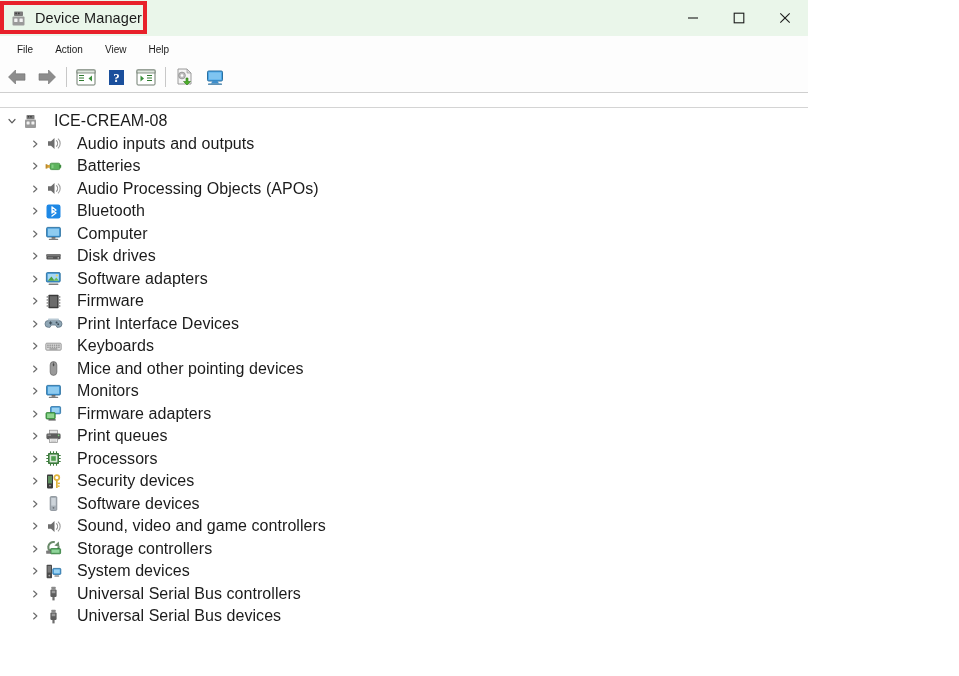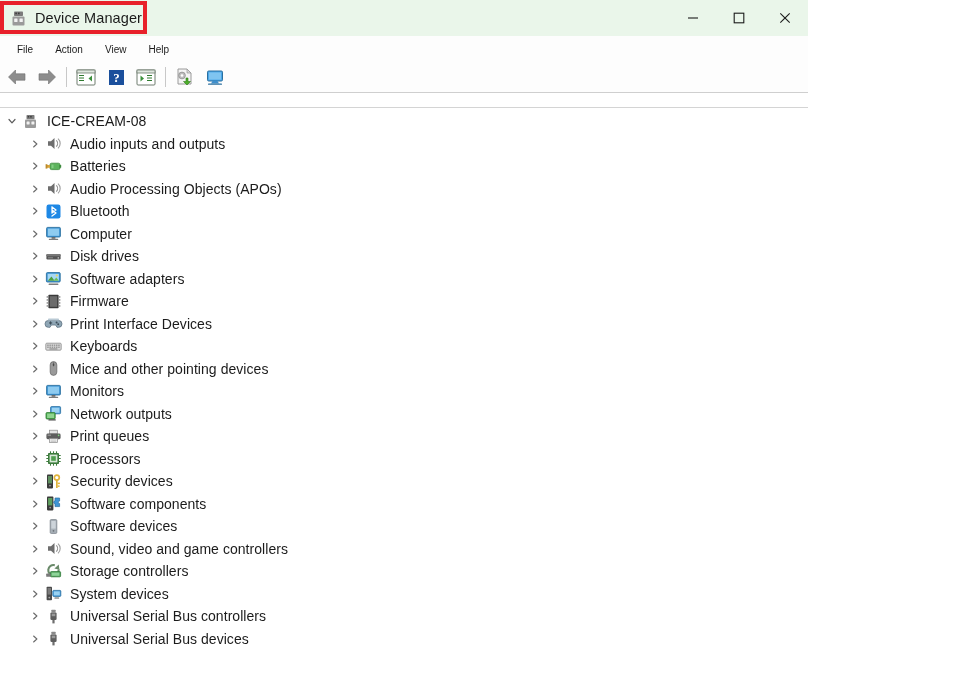--- a/index.html
+++ b/index.html
@@ -137,23 +137,23 @@
   }
   .node.root .chev { margin-left: 3px; }
   .node.child .chev { margin-left: 26px; }
   .node .ico {
     width: 17px; height: 17px;
     flex: 0 0 auto;
     margin-left: 2px;
     position: relative;
   }
   .node .lbl {
-    font-size: 14px;
+    font-size: 16px;
     color: #1b1b1b;
-    margin-left: 8px;
+    margin-left: 15px;
     letter-spacing: 0.05px;
   }
   svg { overflow: visible; }
 </style>
 </head>
 <body>
 
 <div class="window">
 
   <div class="titlebar">
@@ -476,21 +476,21 @@
   <path d="M3.6 2 L6.9 5 L3.6 8" fill="none" stroke="#6a6a6a" stroke-width="1.1" stroke-linecap="round" stroke-linejoin="round"></path>
 </svg>
           </span>
           <span class="ico"><svg width="17" height="17" viewBox="0 0 17 17">
       <rect x="5.6" y="1.6" width="10" height="7.2" rx="1" fill="#3f95d6" stroke="#2a6f9e" stroke-width="0.8"></rect>
       <rect x="6.7" y="2.6" width="7.8" height="5.2" fill="#9ad2f2"></rect>
       <rect x="1" y="7.6" width="9.2" height="6.4" rx="1" fill="#4caf50" stroke="#2f7a32" stroke-width="0.8"></rect>
       <rect x="2.1" y="8.6" width="7" height="4.4" fill="#8fd490"></rect>
       <rect x="3.4" y="14.2" width="7.4" height="1.2" rx="0.5" fill="#4a4a4a"></rect>
     </svg></span>
-          <span class="lbl">Network outputs</span>
+          <span class="lbl">Firmware adapters</span>
         </div>
         <div class="node child">
           <span class="chev">
             <svg width="10" height="10" viewBox="0 0 10 10">
   <path d="M3.6 2 L6.9 5 L3.6 8" fill="none" stroke="#6a6a6a" stroke-width="1.1" stroke-linecap="round" stroke-linejoin="round"></path>
 </svg>
           </span>
           <span class="ico"><svg width="17" height="17" viewBox="0 0 17 17">
       <rect x="4.4" y="2.2" width="8.2" height="3.6" fill="#e4e4e4" stroke="#8a8a8a" stroke-width="0.7"></rect>
       <rect x="1.4" y="5.6" width="14.2" height="5.6" rx="1.4" fill="#5e5e5e"></rect>
@@ -546,34 +546,20 @@
     </svg></span>
           <span class="lbl">Security devices</span>
         </div>
         <div class="node child">
           <span class="chev">
             <svg width="10" height="10" viewBox="0 0 10 10">
   <path d="M3.6 2 L6.9 5 L3.6 8" fill="none" stroke="#6a6a6a" stroke-width="1.1" stroke-linecap="round" stroke-linejoin="round"></path>
 </svg>
           </span>
           <span class="ico"><svg width="17" height="17" viewBox="0 0 17 17">
-      <rect x="2" y="1.6" width="6.4" height="13.8" rx="0.8" fill="#3a3a3a"></rect>
-      <rect x="3.1" y="3" width="4.2" height="7.4" fill="#5f9f5f"></rect>
-      <circle cx="5.2" cy="12.6" r="0.9" fill="#9a9a9a"></circle>
-      <path d="M10 3 L14.6 3 L14.6 6 A1.3 1.3 0 0 0 14.6 8.6 L14.6 11.6 L10 11.6 L10 8.6 A1.3 1.3 0 0 1 10 6 Z" fill="#3f95d6" stroke="#2a6f9e" stroke-width="0.7"></path>
-    </svg></span>
-          <span class="lbl">Software components</span>
-        </div>
-        <div class="node child">
-          <span class="chev">
-            <svg width="10" height="10" viewBox="0 0 10 10">
-  <path d="M3.6 2 L6.9 5 L3.6 8" fill="none" stroke="#6a6a6a" stroke-width="1.1" stroke-linecap="round" stroke-linejoin="round"></path>
-</svg>
-          </span>
-          <span class="ico"><svg width="17" height="17" viewBox="0 0 17 17">
       <rect x="5.2" y="1.6" width="6.6" height="13.8" rx="1" fill="#a8b0b8" stroke="#7c848c" stroke-width="0.8"></rect>
       <rect x="6.3" y="3" width="4.4" height="7.6" fill="#cdd4da"></rect>
       <circle cx="8.5" cy="12.8" r="0.9" fill="#6b7278"></circle>
     </svg></span>
           <span class="lbl">Software devices</span>
         </div>
         <div class="node child">
           <span class="chev">
             <svg width="10" height="10" viewBox="0 0 10 10">
   <path d="M3.6 2 L6.9 5 L3.6 8" fill="none" stroke="#6a6a6a" stroke-width="1.1" stroke-linecap="round" stroke-linejoin="round"></path>

